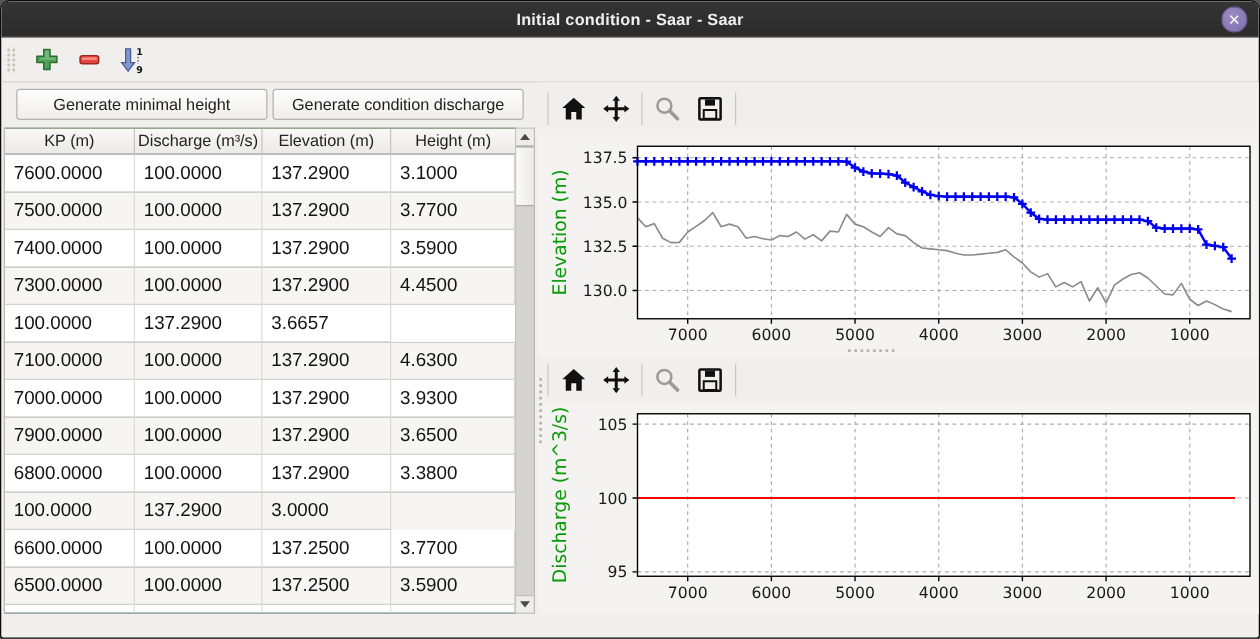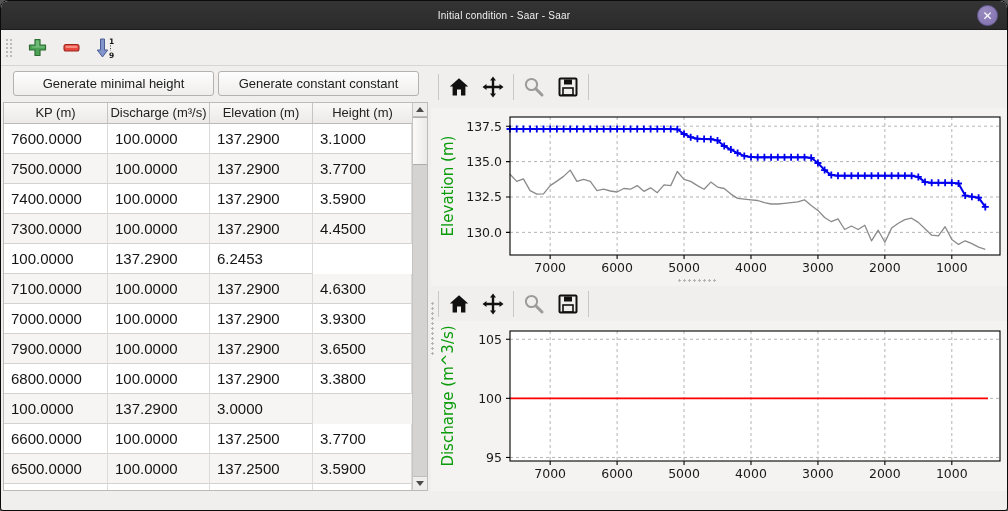--- a/index.html
+++ b/index.html
@@ -8,21 +8,21 @@
     position:relative; width:1008px; height:511px; margin:0 auto;
     background:#f1efed; border:1px solid #0b0b0b;
     border-radius:8px 8px 3px 3px; overflow:hidden;
   }
   
   .titlebar{
     height:29px; background:linear-gradient(#343434,#2b2b2b);
     display:flex; align-items:center; justify-content:center; position:relative;
     border-bottom:1px solid #1d1d1d;
   }
-  .titlebar .title{ color:#f0f0f0; font-size:10px; font-weight:normal; letter-spacing:.2px;text-align:right;}
+  .titlebar .title{ color:#f0f0f0; font-size:13px; font-weight:bold; letter-spacing:.2px;text-align:right;}
   .close-btn{
     position:absolute; right:9px; top:4px; width:21px; height:21px; border-radius:50%;
     background:radial-gradient(circle at 35% 30%, #9a8cc0, #7f6fae);
     color:#fff; font-size:12px; font-weight:bold; text-align:center; line-height:21px;
     cursor:pointer; border:1px solid #6a5c96;
   }
   
   .main-toolbar{ height:35px; display:flex; align-items:center; padding-left:3px; }
   .grip-v{
     width:9px; height:22px; margin-right:10px;
@@ -115,21 +115,21 @@
         <text x="15" y="21" font-size="7.5" font-weight="bold" fill="#111" font-family="'DejaVu Sans',sans-serif">9</text>
       </svg>
     </button>
   </div>
 
   <div class="content">
 
     <div class="left-panel">
       <div class="btn-row">
         <button class="gen-btn">Generate minimal height</button>
-        <button class="gen-btn">Generate constant constant</button>
+        <button class="gen-btn">Generate condition discharge</button>
       </div>
 
       <div class="table-wrap">
         <div class="tbl">
           <div class="tbl-header" id="tbl-header">
               <div class="hcell">KP (m)</div>
               <div class="hcell">Discharge (m³/s)</div>
               <div class="hcell">Elevation (m)</div>
               <div class="hcell">Height (m)</div>
             </div>
@@ -154,21 +154,21 @@
               </div>
               <div class="tbl-row">
                 <div class="cell">7300.0000</div>
                 <div class="cell">100.0000</div>
                 <div class="cell">137.2900</div>
                 <div class="cell">4.4500</div>
               </div>
               <div class="tbl-row">
                 <div class="cell">100.0000</div>
                 <div class="cell">137.2900</div>
-                <div class="cell">6.2453</div>
+                <div class="cell">3.6657</div>
               </div>
               <div class="tbl-row">
                 <div class="cell">7100.0000</div>
                 <div class="cell">100.0000</div>
                 <div class="cell">137.2900</div>
                 <div class="cell">4.6300</div>
               </div>
               <div class="tbl-row">
                 <div class="cell">7000.0000</div>
                 <div class="cell">100.0000</div>

